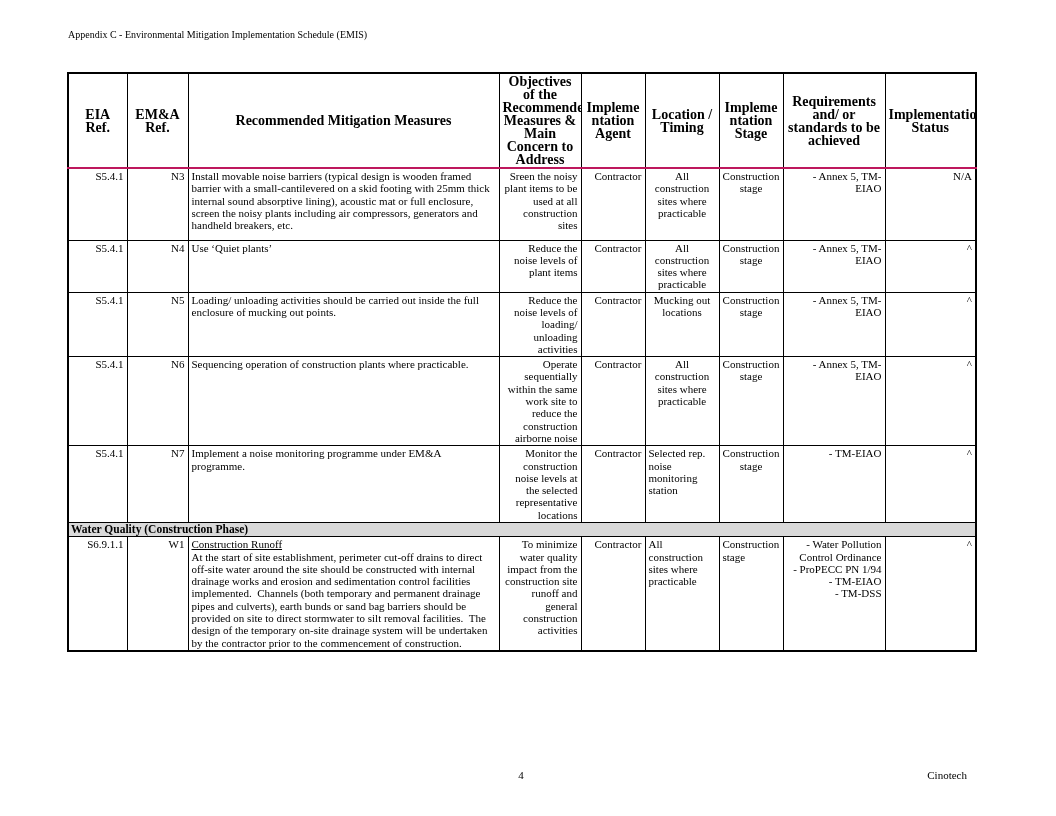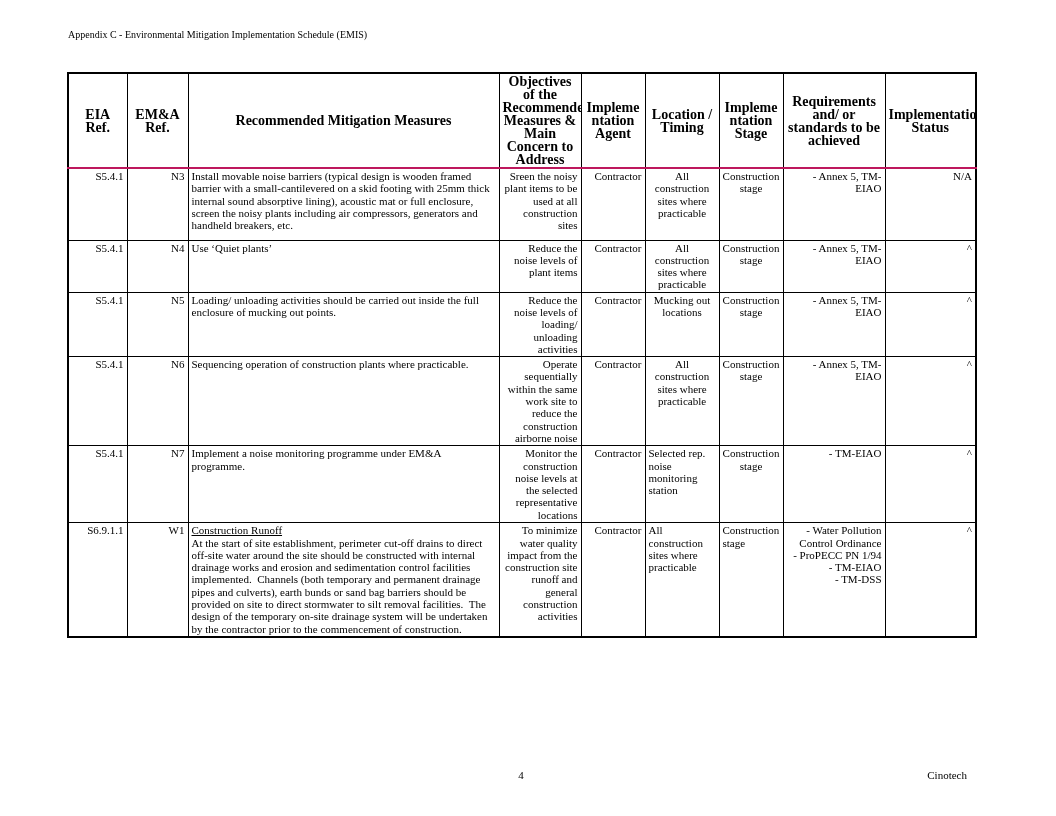--- a/index.html
+++ b/index.html
@@ -153,20 +153,23 @@
       <td class="c-ref">S5.4.1</td>
       <td class="c-ref">N7</td>
       <td class="c-measure">Implement a noise monitoring programme under EM&amp;A programme.</td>
       <td class="c-objectives">Monitor the construction noise levels at the selected representative locations</td>
       <td class="c-agent">Contractor</td>
       <td class="c-location" style="text-align:left">Selected rep. noise monitoring station</td>
       <td class="c-stage">Construction stage</td>
       <td class="c-req">- TM-EIAO</td>
       <td class="c-status">^</td>
     </tr>
+    <tr class="section-row" style="height:14px">
+      <td colspan="9">Water Quality (Construction Phase)</td>
+    </tr>
     <tr class="left-ls" style="height:111px">
       <td class="c-ref">S6.9.1.1</td>
       <td class="c-ref">W1</td>
       <td class="c-measure"><span class="measure-heading">Construction Runoff</span><span>At the start of site establishment, perimeter cut-off drains to direct off-site water around the site should be constructed with internal drainage works and erosion and sedimentation control facilities implemented.  Channels (both temporary and permanent drainage pipes and culverts), earth bunds or sand bag barriers should be provided on site to direct stormwater to silt removal facilities.  The design of the temporary on-site drainage system will be undertaken by the contractor prior to the commencement of construction.</span></td>
       <td class="c-objectives">To minimize water quality impact from the construction site runoff and general construction activities</td>
       <td class="c-agent">Contractor</td>
       <td class="c-location">All construction sites where practicable</td>
       <td class="c-stage">Construction stage</td>
       <td class="c-req">- Water Pollution Control Ordinance
 - ProPECC PN 1/94

